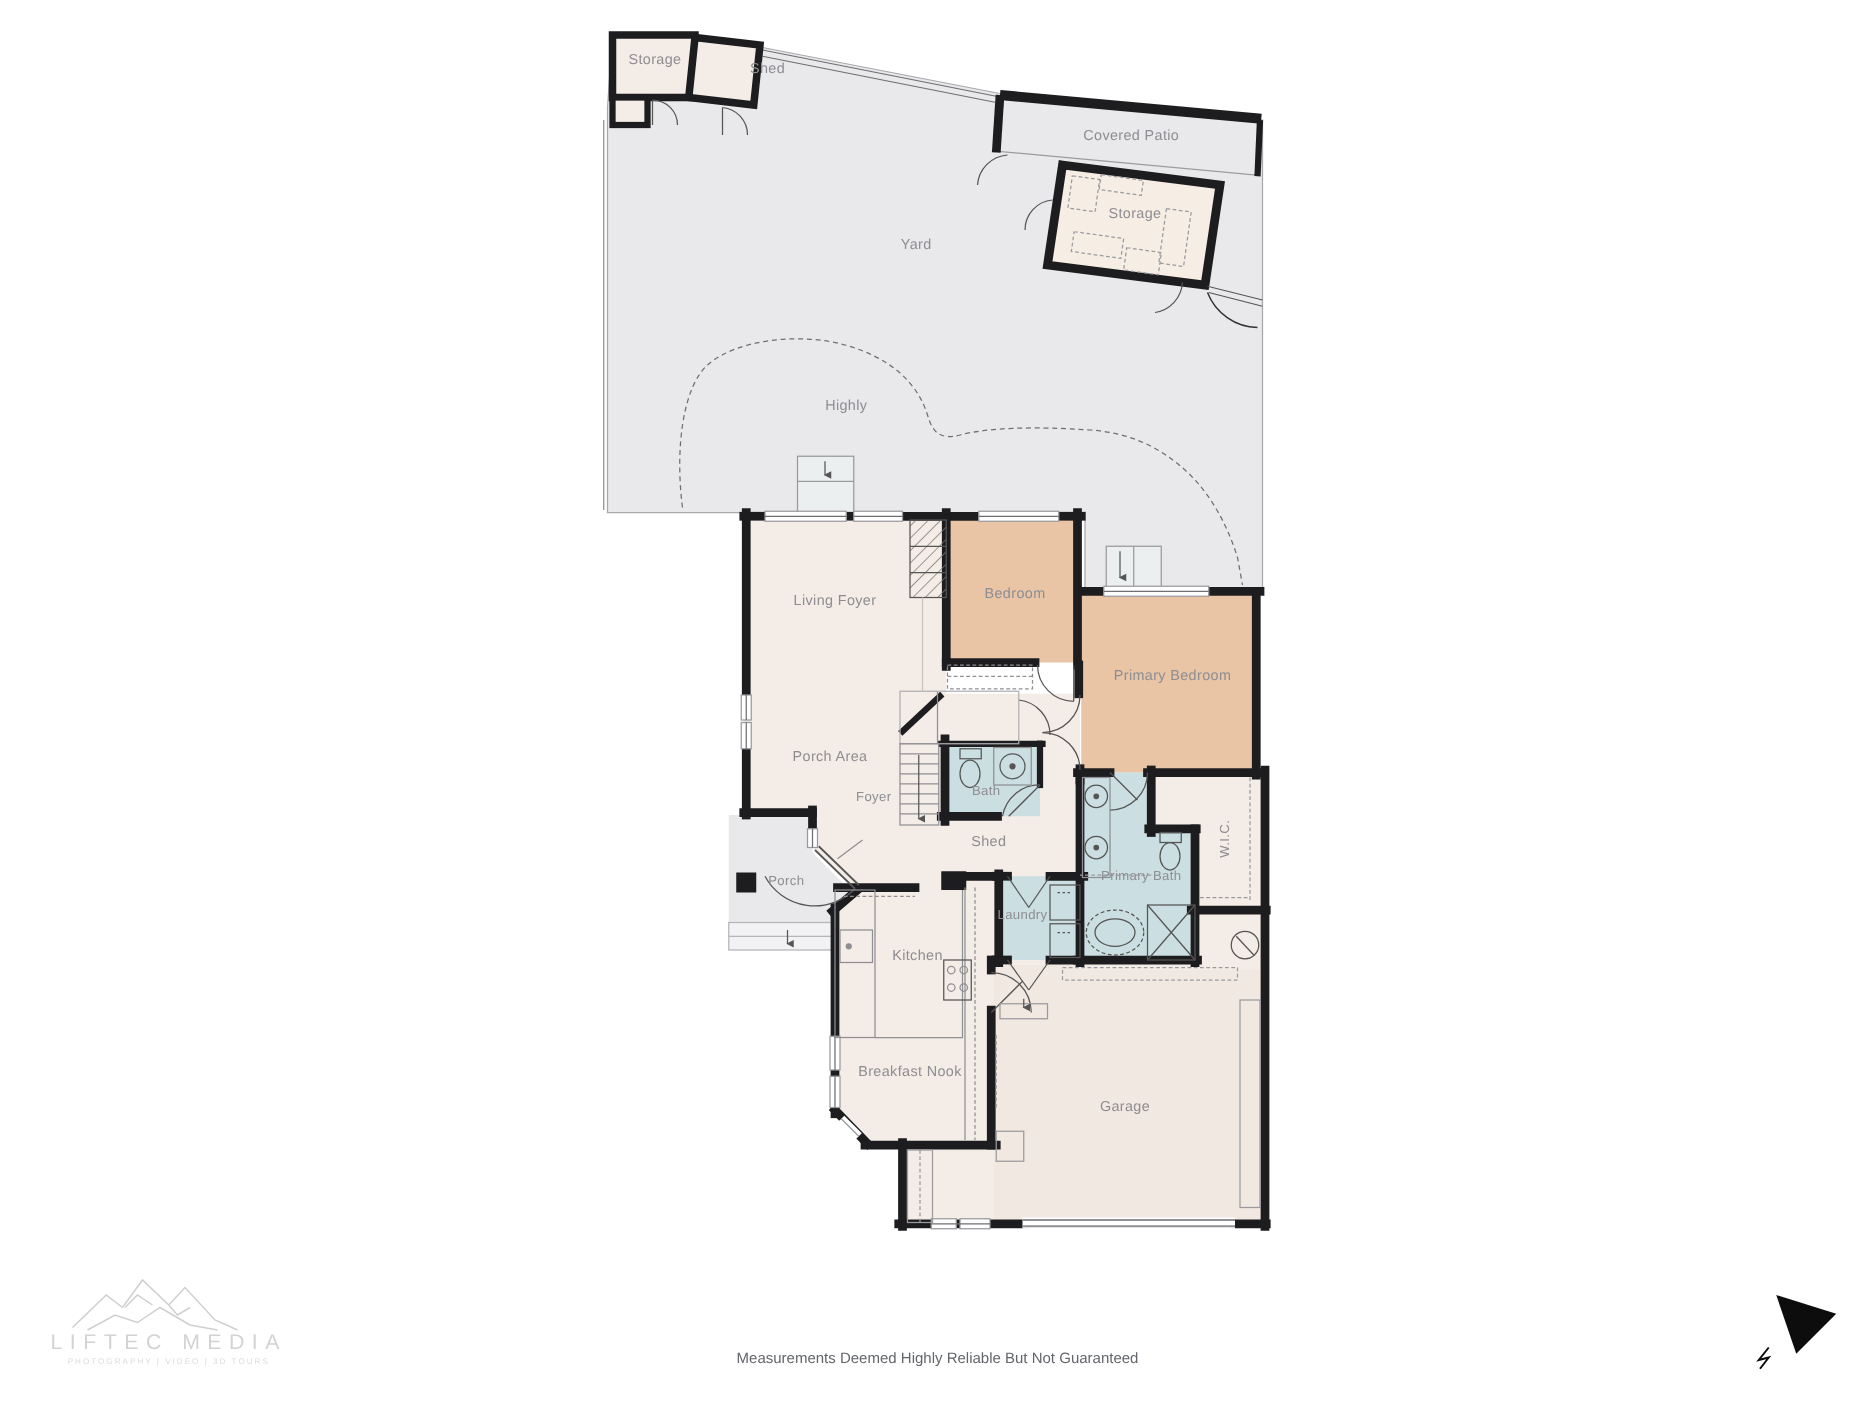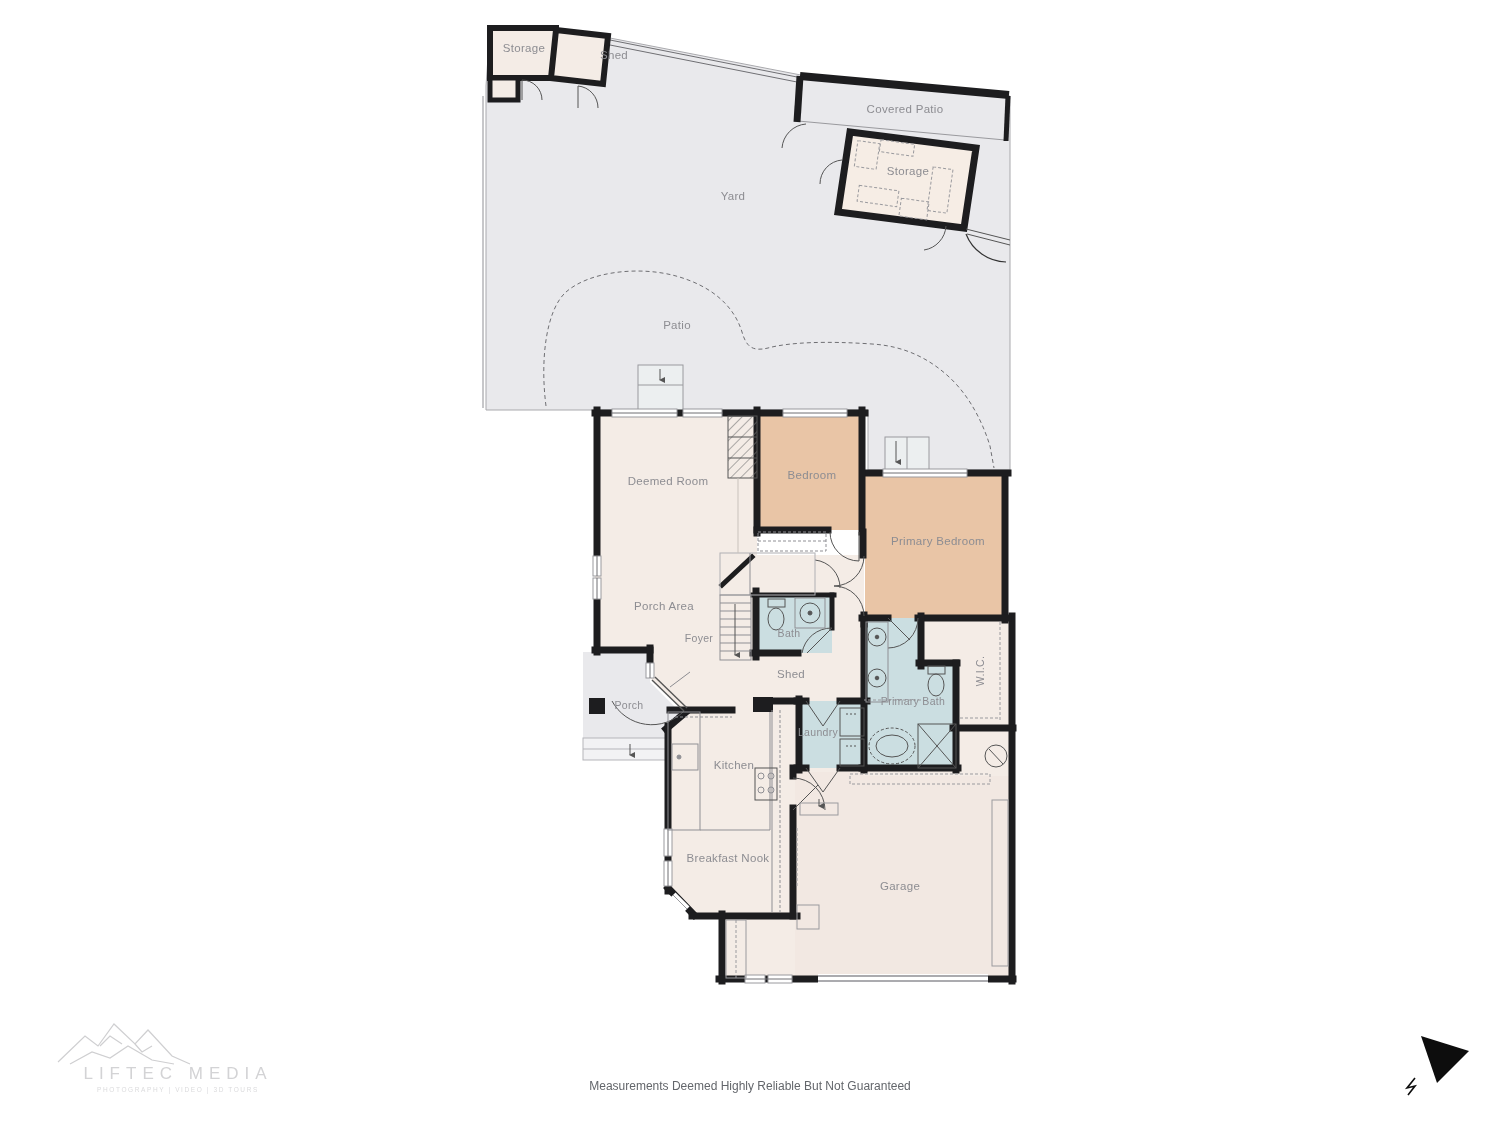--- a/index.html
+++ b/index.html
@@ -6,21 +6,21 @@
   #stage{position:relative;width:1500px;height:1125px;background:#ffffff;overflow:hidden;
          font-family:"Liberation Sans",sans-serif;}
   #plan-svg{position:absolute;left:0;top:0;}
   .room-label{position:absolute;transform:translate(-50%,-50%);color:#8d8d92;
               font-size:11.5px;letter-spacing:.3px;white-space:nowrap;}
   .room-label.small{font-size:10.5px;}
   .room-label.vert{transform:translate(-50%,-50%) rotate(-90deg);}
   #footer-disclaimer{position:absolute;left:750px;top:1086px;transform:translate(-50%,-50%);
                      color:#63666b;font-size:12px;}
   
-  #photo-logo{position:absolute;left:40px;top:1012px;width:190px;height:100px;margin-left:43px;}
+  #photo-logo{position:absolute;left:40px;top:1012px;width:190px;height:100px;}
   #photo-logo .name{position:absolute;left:50%;top:52px;transform:translateX(-50%);
                     color:#d3d3d5;font-size:17px;letter-spacing:6px;white-space:nowrap;}
   #photo-logo .tagline{position:absolute;left:50%;top:74px;transform:translateX(-50%);
                        color:#dbdbdd;font-size:6.5px;letter-spacing:1.6px;white-space:nowrap;}
   
   #mls-logo{position:absolute;left:1398px;top:1030px;width:100px;height:90px;}
   #mls-logo .mlsname{position:absolute;left:14px;top:52px;color:#e0e0e3;font-size:19px;
                      font-weight:bold;font-style:italic;letter-spacing:1px;}
   #mls-logo .mlsname sup{font-size:8px;color:#dedee1;}
   #mls-logo .mlssub{position:absolute;left:44px;top:72px;color:#e2e2e5;font-size:15px;
@@ -357,22 +357,22 @@
     <polygon points="1421,1036 1469,1051 1437,1083" fill="#0d0d0d"></polygon>
     <path d="M1408,1095 l7,-9 l-8,2 l8,-10" stroke="#0d0d0d" stroke-width="1.6" fill="none"></path>
   </g>
 </svg>
 
 <div class="room-label" style="left:524px;top:48px">Storage</div>
 <div class="room-label" style="left:614px;top:55px">Shed</div>
 <div class="room-label" style="left:905px;top:109px">Covered Patio</div>
 <div class="room-label" style="left:908px;top:171px">Storage</div>
 <div class="room-label" style="left:733px;top:196px">Yard</div>
-<div class="room-label" style="left:677px;top:325px">Patio</div>
-<div class="room-label" style="left:668px;top:481px">Deemed Room</div>
+<div class="room-label" style="left:677px;top:325px">Highly</div>
+<div class="room-label" style="left:668px;top:481px">Living Foyer</div>
 <div class="room-label" style="left:812px;top:475px">Bedroom</div>
 <div class="room-label" style="left:938px;top:541px">Primary Bedroom</div>
 <div class="room-label" style="left:664px;top:606px">Porch Area</div>
 <div class="room-label small" style="left:789px;top:633px">Bath</div>
 <div class="room-label" style="left:791px;top:674px">Shed</div>
 <div class="room-label small" style="left:699px;top:638px">Foyer</div>
 <div class="room-label small" style="left:629px;top:705px">Porch</div>
 <div class="room-label" style="left:734px;top:765px">Kitchen</div>
 <div class="room-label small" style="left:818px;top:732px">Laundry</div>
 <div class="room-label small" style="left:913px;top:701px">Primary Bath</div>

